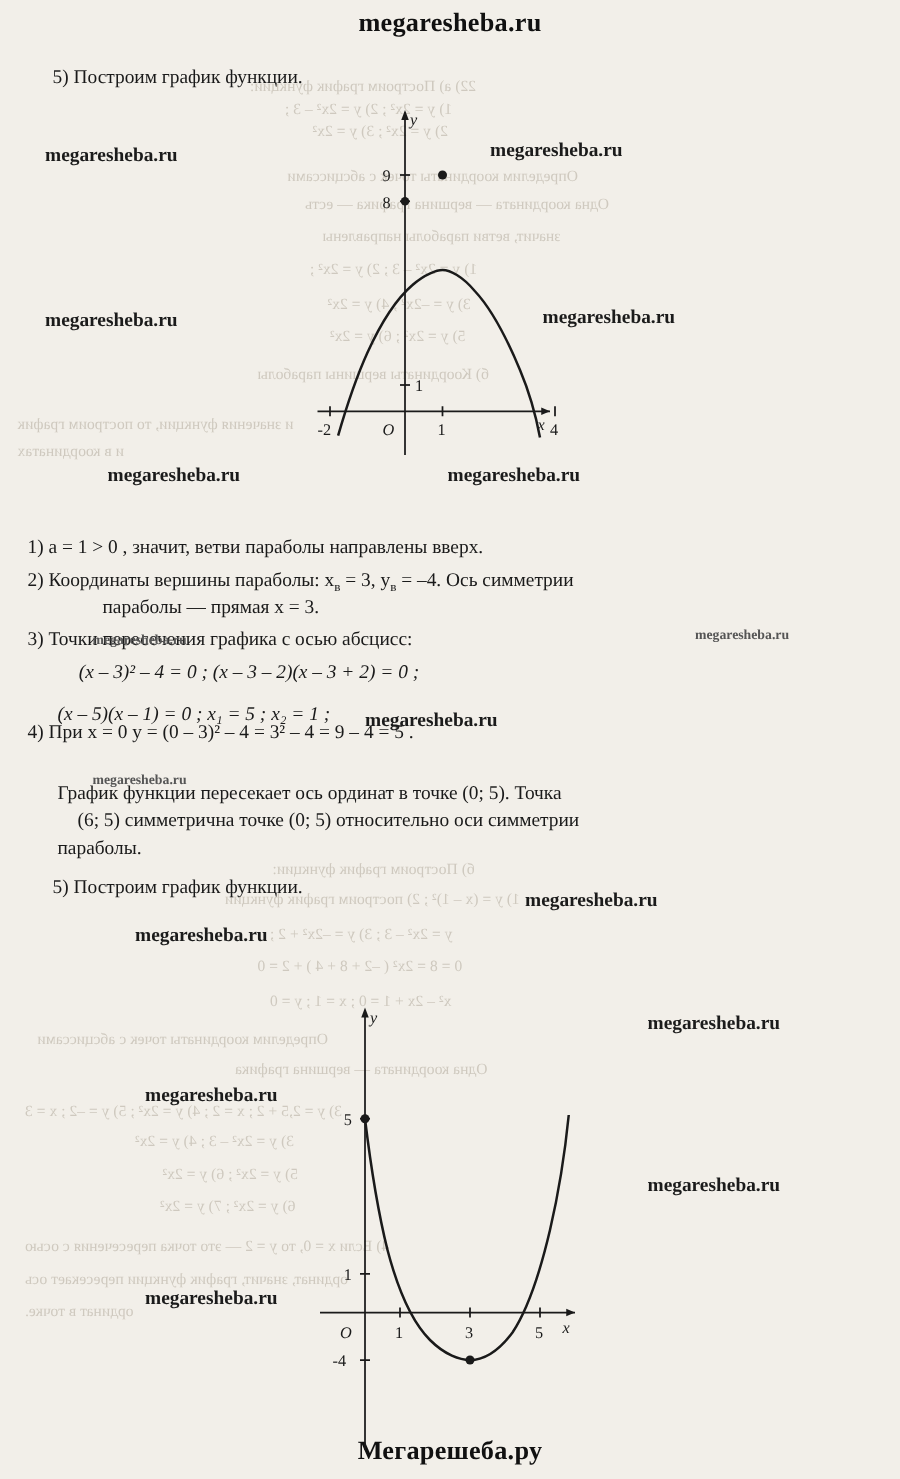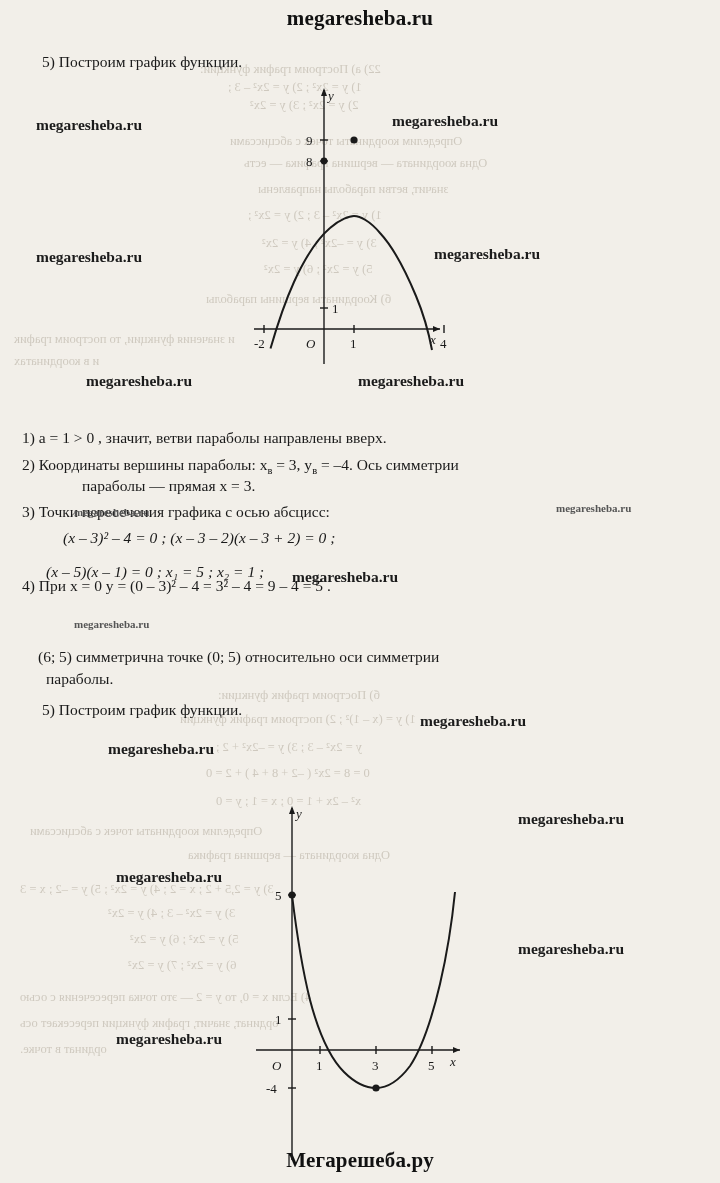--- a/index.html
+++ b/index.html
@@ -166,21 +166,22 @@
     <div class="line" style="left:22px; top:415px;">
       <span>2) Координаты вершины параболы: x</span><span class="sub">в</span><span> = 3, y</span><span class="sub">в</span><span> = –4. Ось симметрии</span>
     </div>
     <div class="line" style="left:46px; top:436px;margin-left:36px;">параболы — прямая x = 3.</div>
 
     <div class="line" style="left:22px; top:462px;">3) Точки пересечения графика с осью абсцисс:</div>
     <div class="line it" style="left:63px; top:488px;">(x – 3)² – 4 = 0 ;   (x – 3 – 2)(x – 3 + 2) = 0 ;</div>
     <div class="line it" style="left:46px; top:522px;">(x – 5)(x – 1) = 0 ;   x₁ = 5 ;   x₂ = 1 ;</div>
 
     <div class="line" style="left:22px; top:536px;">4) При  x = 0   y = (0 – 3)² – 4 = 3² – 4 = 9 – 4 = 5 .</div>
-    <div class="line" style="left:38px; top:607px;">(6; 5) симметрична точке (0; 5) относительно оси симметрии</div>
+    <div class="line" style="left:46px; top:585px;">График функции пересекает ось ординат в точке (0; 5). Точка</div>
+    <div class="line" style="left:62px; top:607px;">(6; 5) симметрична точке (0; 5) относительно оси симметрии</div>
     <div class="line" style="left:46px; top:629px;">параболы.</div>
 
     <div class="line b" style="left:22px; top:660px;">5) Построим график функции.</div>
 
     <div class="graph" style="left:244px; top:720px;">
       <svg width="230" height="420" viewBox="0 0 230 420">
 
         <line class="ax" x1="12" y1="290" x2="216" y2="290"></line>
         <polygon class="dot" points="216,290 209,287 209,293"></polygon>
         <line class="ax" x1="48" y1="400" x2="48" y2="48"></line>

